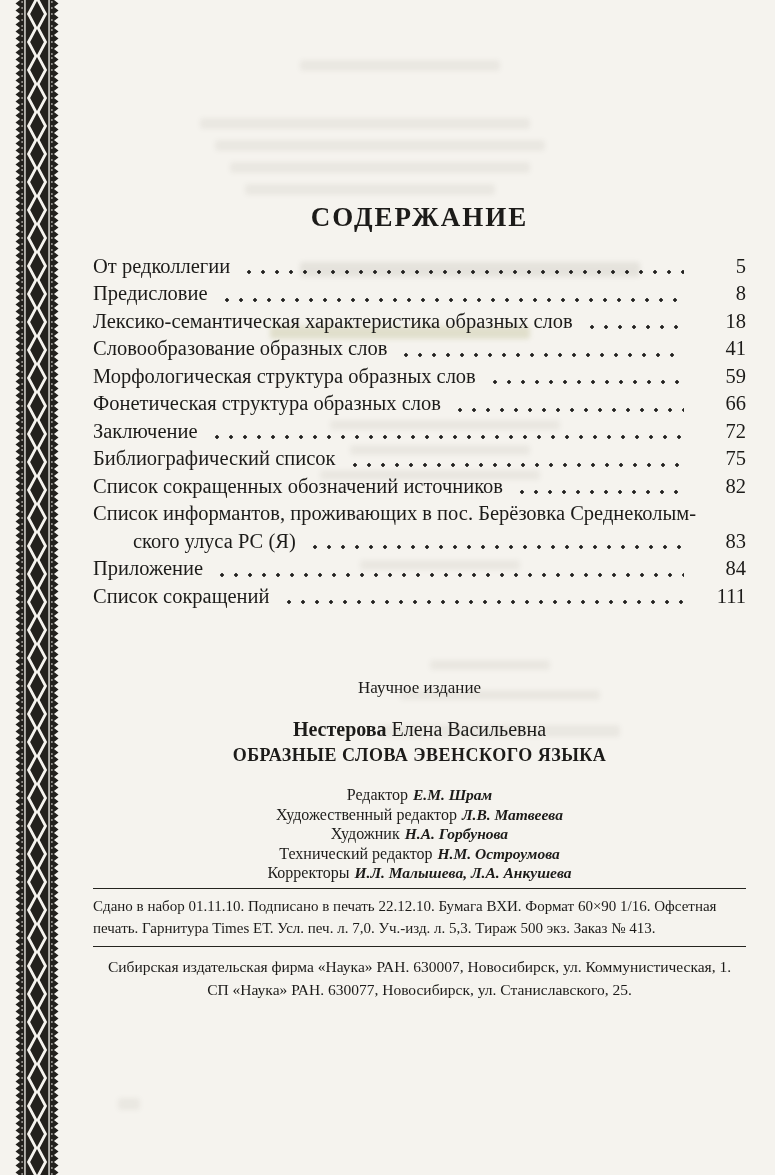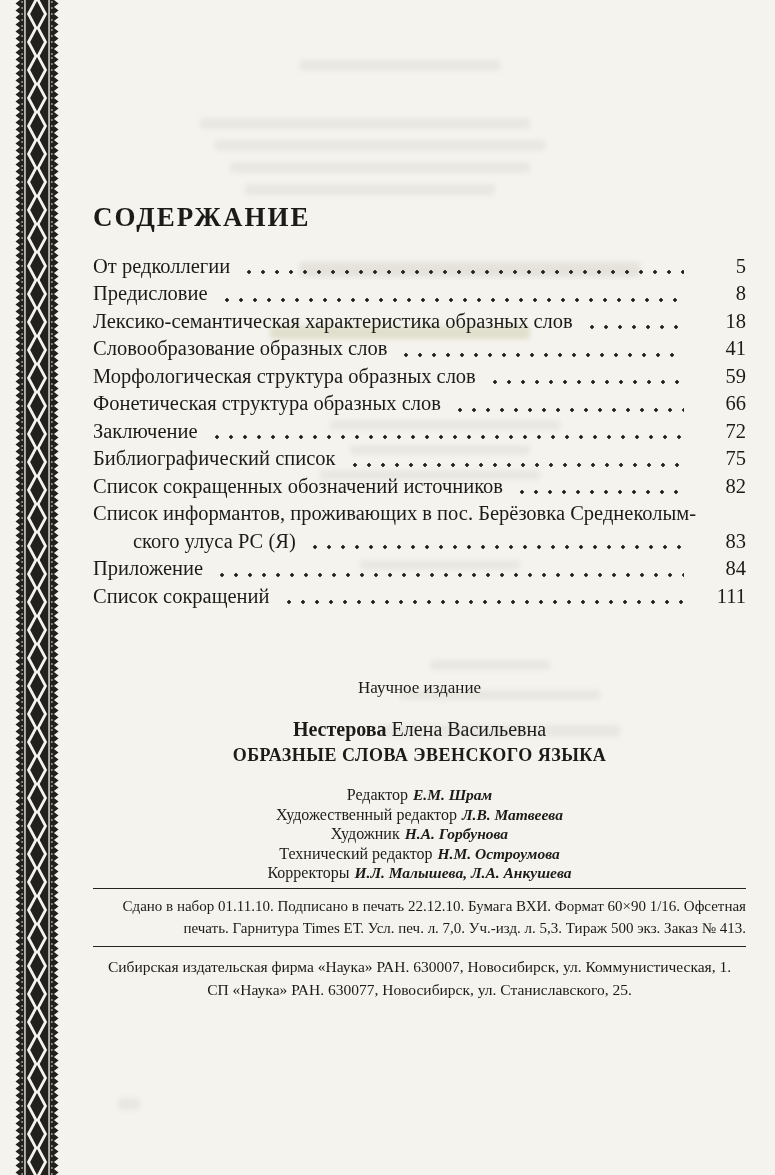--- a/index.html
+++ b/index.html
@@ -11,20 +11,21 @@
     font-family:"Liberation Serif","DejaVu Serif",serif;
     color:#1c1b19;
   }
   .scan-page{position:absolute;inset:0;}
   
   .border-strip{position:absolute;left:14px;top:0;height:1175px;width:46px;}
   
   .content{position:absolute;left:93px;top:0;width:653px;}
   .page-title{
     margin:203px 0 0 0;
+    text-align:center;
     font-size:27px;font-weight:bold;
     letter-spacing:2px;
     line-height:1.1;
   }
   .toc{margin-top:20px;}
   .toc-row{display:flex;line-height:27.5px;font-size:20.5px;white-space:nowrap;}
   .toc-title{flex:0 0 auto;}
   .toc-title.cont{padding-left:40px;}
   .leader{
     flex:1 1 auto;
@@ -42,21 +43,21 @@
   .colophon{text-align:center;}
   .edition-note{margin-top:68px;font-size:17px;}
   .author-line{margin-top:20px;font-size:20px;}
   .author-line b{font-weight:bold;}
   .book-title{margin-top:4px;font-size:18px;font-weight:bold;letter-spacing:0.5px;}
   .credits{margin-top:19px;font-size:16px;line-height:19.5px;}
   .credit-role{margin-right:5px;}
   .credit-name{font-style:italic;font-weight:bold;font-size:15.5px;}
   .rule{border:none;border-top:1.6px solid #25241f;margin:0;width:100%;}
   .rule-1{margin-top:5px;}
-  .imprint{padding:6px 0 7px 0;font-size:15px;line-height:22px;text-align:right;white-space:nowrap;}
+  .imprint{padding:6px 0 7px 0;font-size:15px;line-height:22px;text-align:left;white-space:nowrap;}
   .publisher{padding:8px 0 0 0;font-size:15.5px;line-height:23px;text-align:center;white-space:nowrap;}
 
   
   .bleed{position:absolute;background:#7d7868;opacity:0.09;filter:blur(2.5px);border-radius:3px;pointer-events:none;}
   .bleed.olive{background:#9a9a55;opacity:0.22;}
   .bleed.caps{opacity:0.13;}
 </style>
 </head>
 <body>
 

